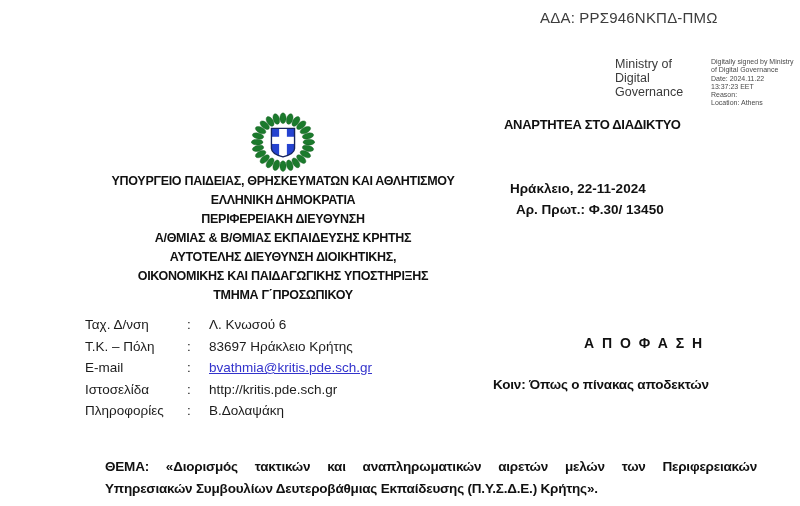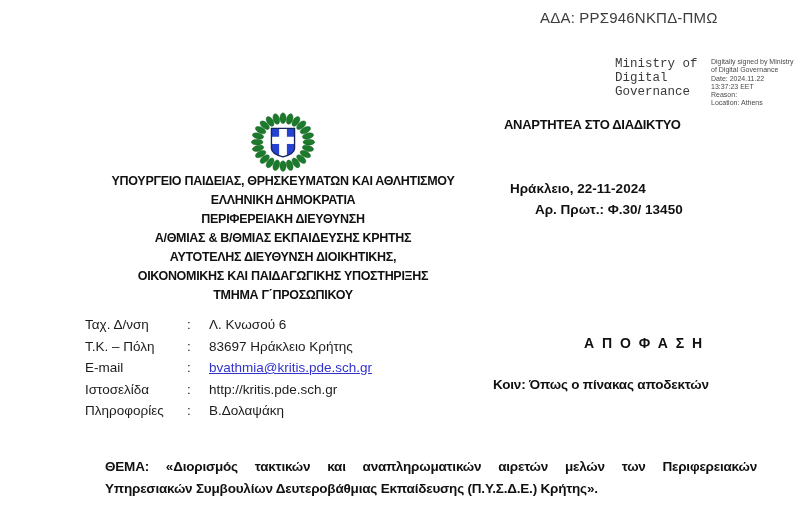--- a/index.html
+++ b/index.html
@@ -15,21 +15,21 @@
 
   .ada {
     position: absolute; left: 540px; top: 9px;
     font-size: 15px; color: #3d3d3d; letter-spacing: 0.2px;
     white-space: nowrap;
   }
 
   .sig-block { position: absolute; left: 615px; top: 57px; display: flex; gap: 8px; }
   .sig-name {
     font-size: 12.5px; line-height: 1.12; color: #3a3a3a;
-    white-space: pre-line; width: 88px; font-family: Liberation Mono, monospace;
+    white-space: pre-line; width: 88px;
   }
   .sig-details {
     font-size: 7px; line-height: 1.18; color: #4a4a4a;
     white-space: pre-line; width: 95px; padding-top: 1px;
   }
 
   .posting-notice {
     position: absolute; left: 504px; top: 117px;
     font-size: 13px; font-weight: 700; letter-spacing: -0.3px;
     color: #111; white-space: nowrap;
@@ -41,21 +41,21 @@
     position: absolute; left: 55px; top: 172px; width: 456px;
     text-align: center; font-weight: 700; font-size: 12.5px;
     line-height: 19px; letter-spacing: -0.3px; color: #111;
   }
 
   .ref-block {
     position: absolute; left: 510px; top: 178px;
     font-weight: 700; font-size: 13.5px; line-height: 21px; color: #111;
     white-space: nowrap;
   }
-  .ref-block .protocol { padding-left: 6px; margin-left: 19px; }
+  .ref-block .protocol { padding-left: 6px; }
 
   .contact {
     position: absolute; left: 85px; top: 314px;
     font-size: 13.5px; line-height: 21.5px; color: #1c1c1c;
     border-collapse: collapse;
   }
   .contact td { padding: 0; vertical-align: top; }
   .contact td.lbl { width: 100px; }
   .contact td.sep { width: 24px; text-align: left; padding-left: 2px; }
   .contact a.link, .contact .link {

